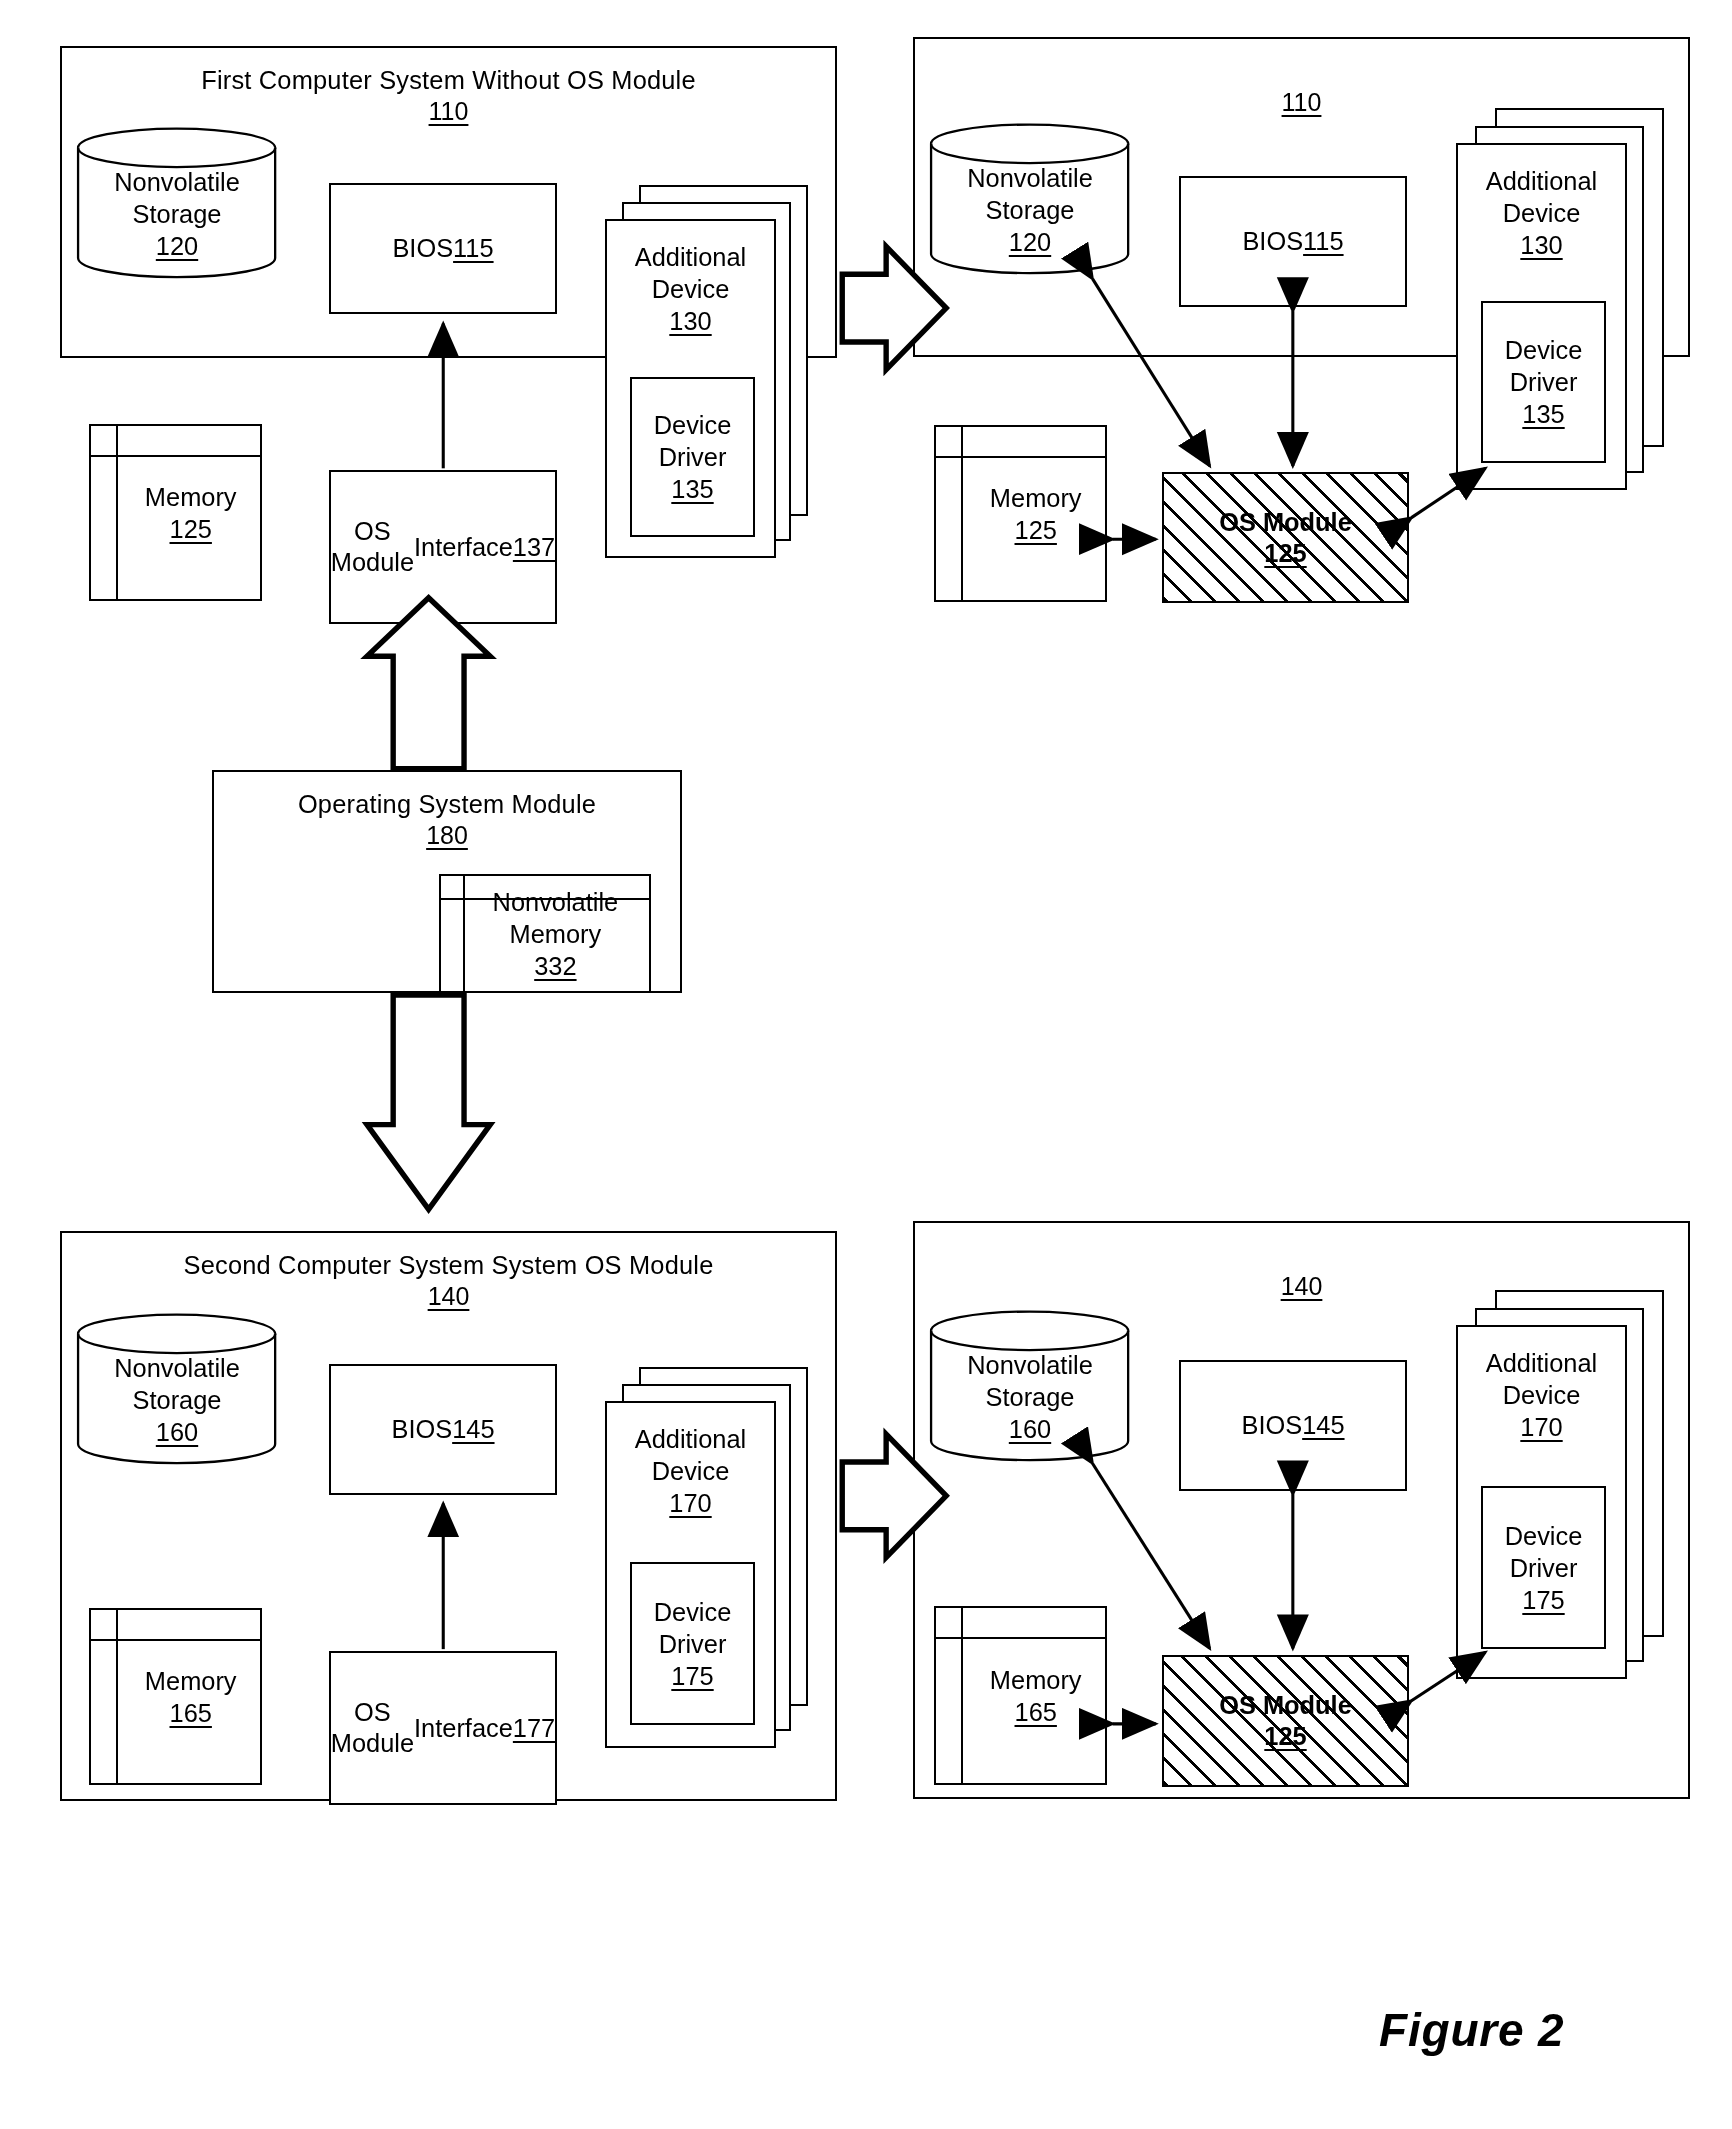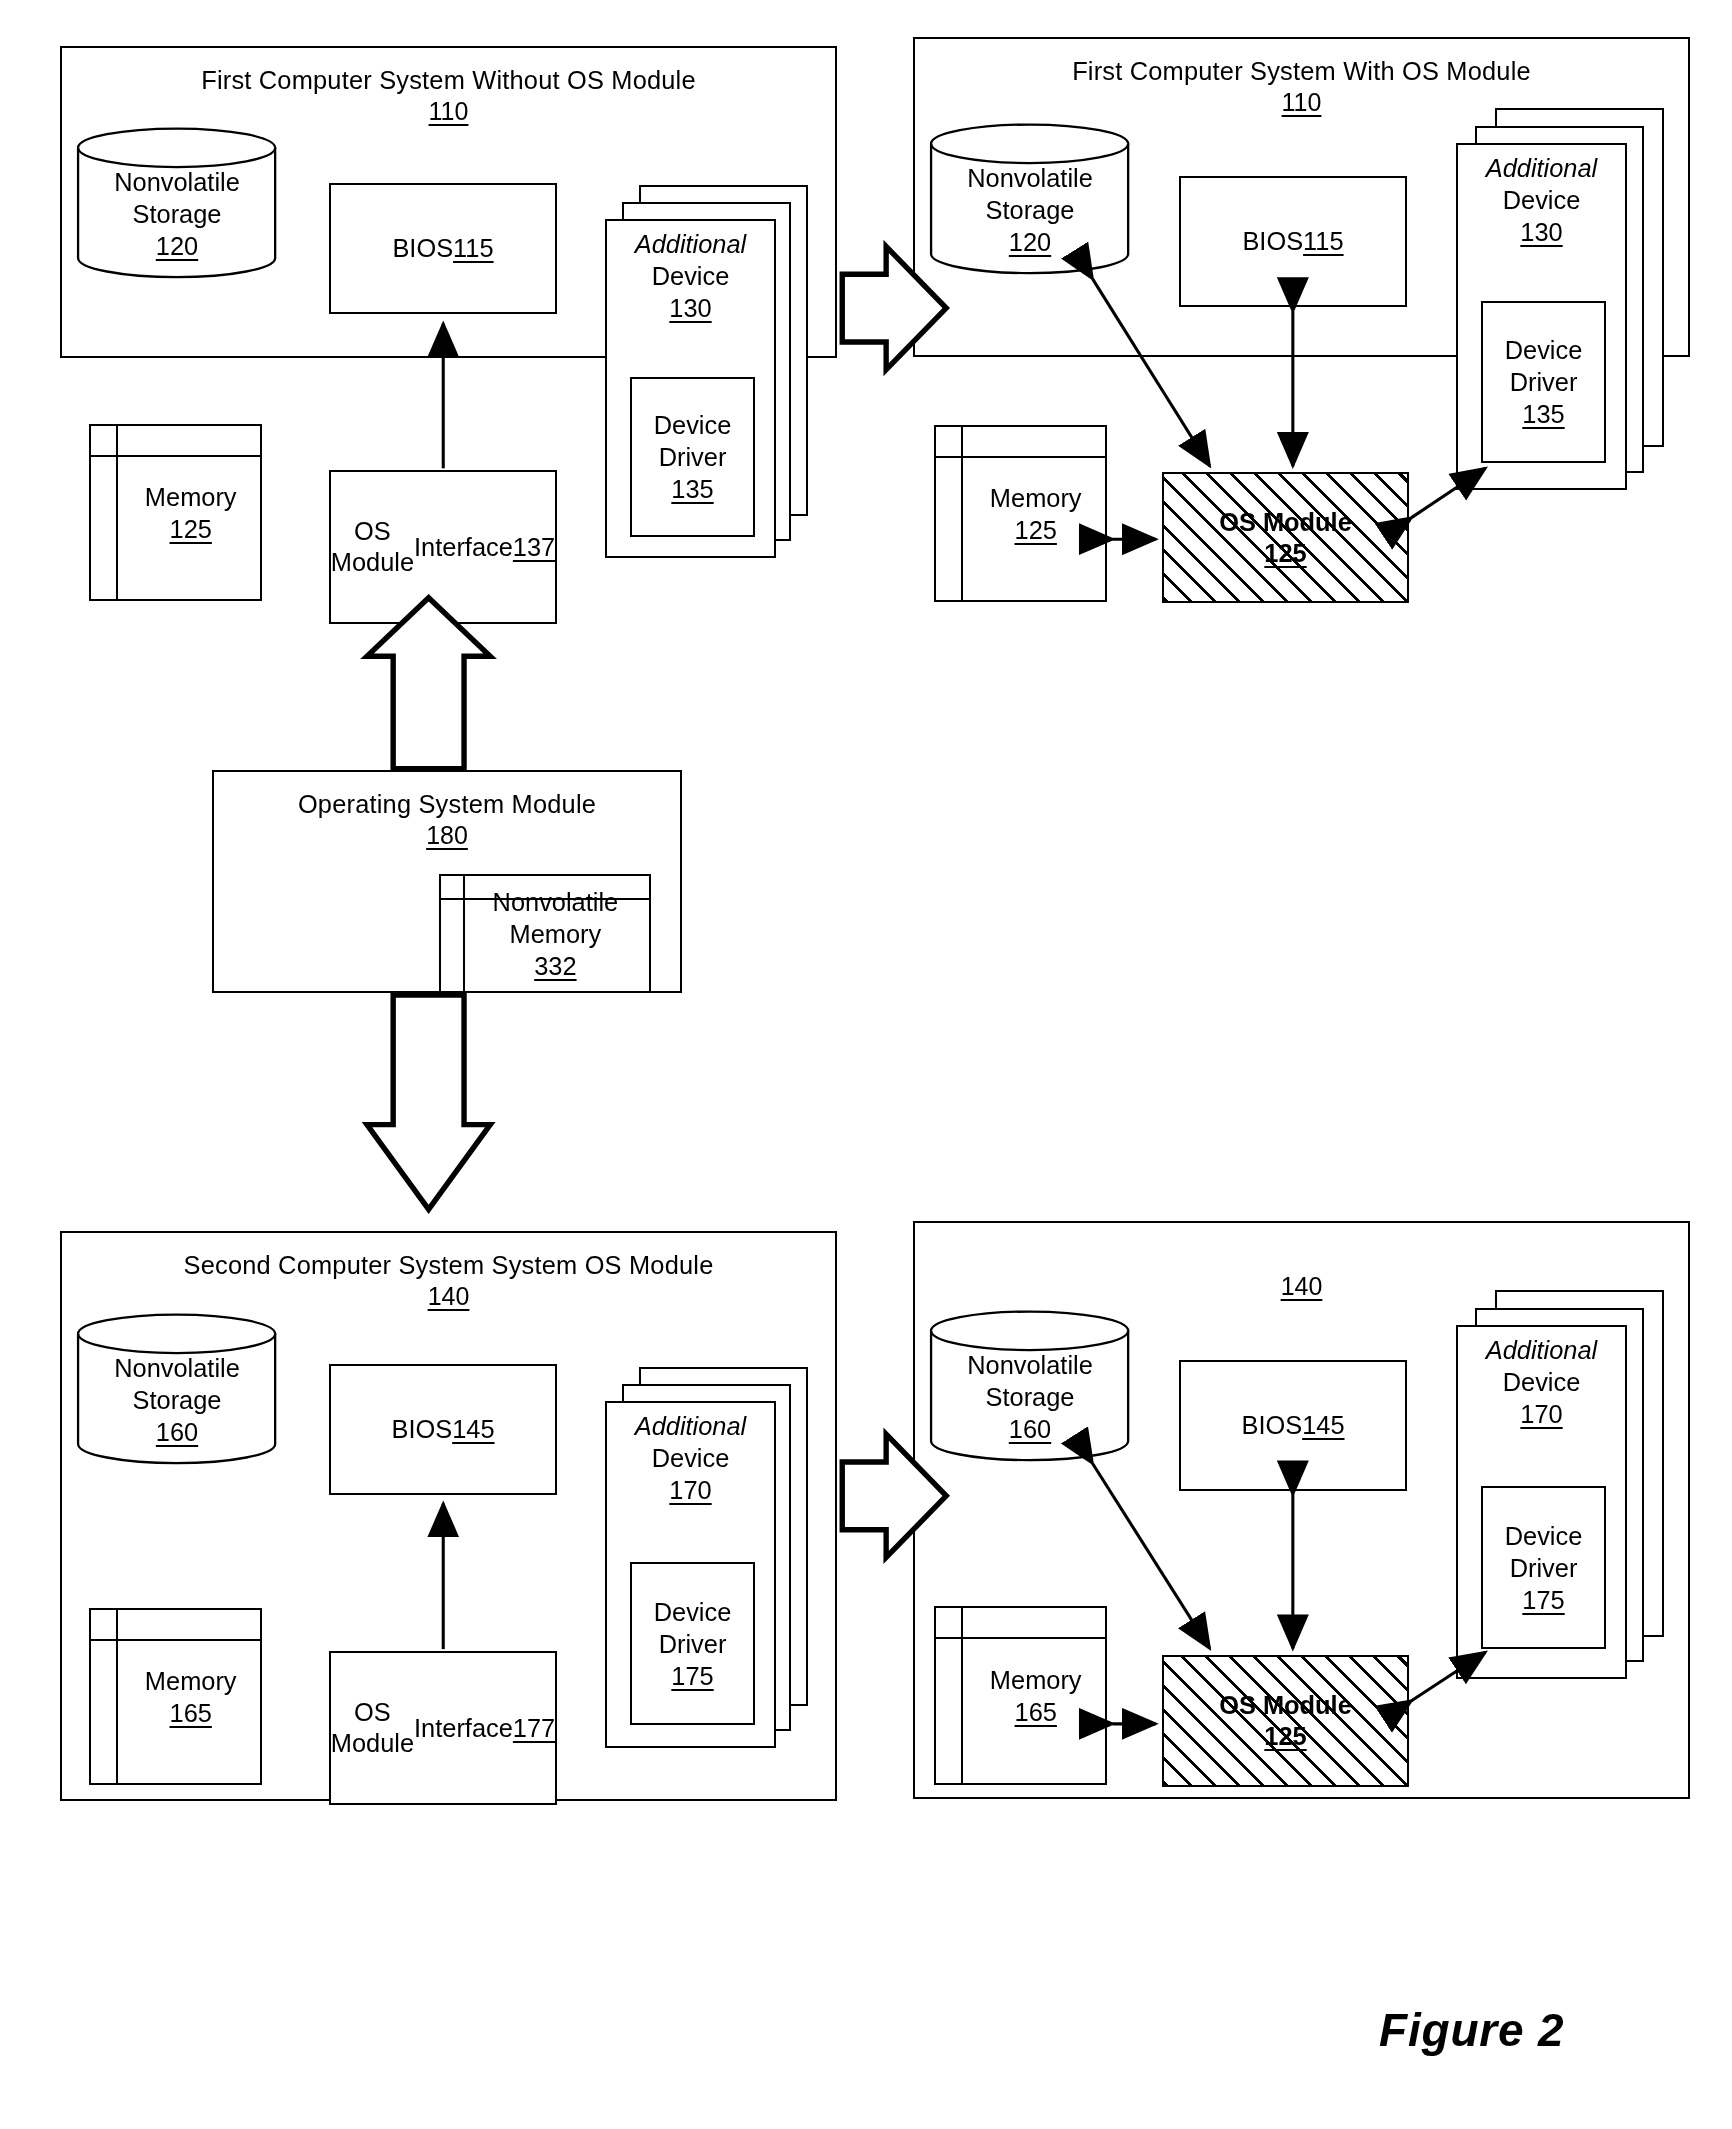--- a/index.html
+++ b/index.html
@@ -49,21 +49,21 @@
 
   
   .stack{position:absolute;}
   .stack .card{
     position:absolute;border:2.3px solid #000;background:#fff;box-sizing:border-box;
   }
   .stack .front{
     display:flex;flex-direction:column;align-items:center;
     font-size:25.4px;line-height:32px;text-align:center;
   }
-  .stack .front .hdr{margin-top:7px;font-style:italic;}
+  .stack .front .hdr{margin-top:20px;}
   .stack .front .inner{
     border:2.3px solid #000;box-sizing:border-box;background:#fff;
     display:flex;flex-direction:column;align-items:center;justify-content:center;
     font-size:25.4px;line-height:32px;text-align:center;
   }
 
   
   .hatch{
     position:absolute;border:2.3px solid #000;box-sizing:border-box;
     background-image:repeating-linear-gradient(45deg,#000 0px,#000 3.1px,#fff 3.1px,#fff 17px);
@@ -129,21 +129,20 @@
       <div class="u">130</div>
       <div class="inner" style="position:absolute;left:23px;top:156px;width:125px;height:160px;">
         <span>Device</span>
         <span>Driver</span>
         <span class="u">135</span>
       </div>
     </div>
   </div>
 
   <div class="sysbox" style="left:913px;top:37px;width:777px;height:320px;">
-    <div class="sys-title" style="top:17px;">First Computer System With OS Module</div>
     <div class="sys-num u" style="top:48px;">110</div>
   </div>
 
   <div class="cyl" style="left:928px;top:123px;width:204px;height:154px;">
     <svg width="204" height="154" viewBox="0 0 265 200">
       <ellipse cx="132" cy="27" rx="128" ry="25" fill="#fff" stroke="#000" stroke-width="3"></ellipse>
       <path d="M4,27 L4,170 A128,25 0 0 0 260,170 L260,27" fill="#fff" stroke="#000" stroke-width="3"></path>
       <path d="M4,27 A128,25 0 0 0 260,27" fill="none" stroke="#000" stroke-width="3"></path>
     </svg>
     <div class="cyl-label" style="top:39px;">Nonvolatile</div>

